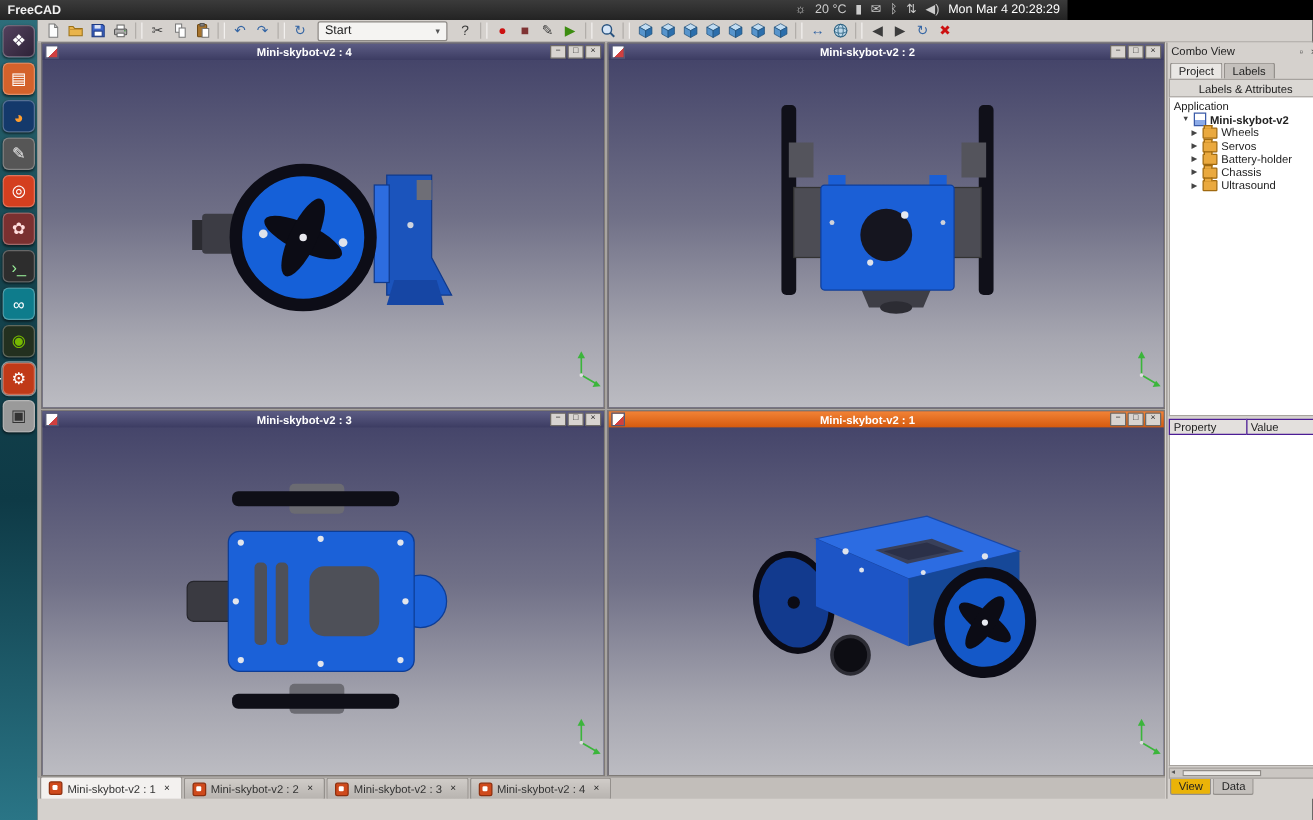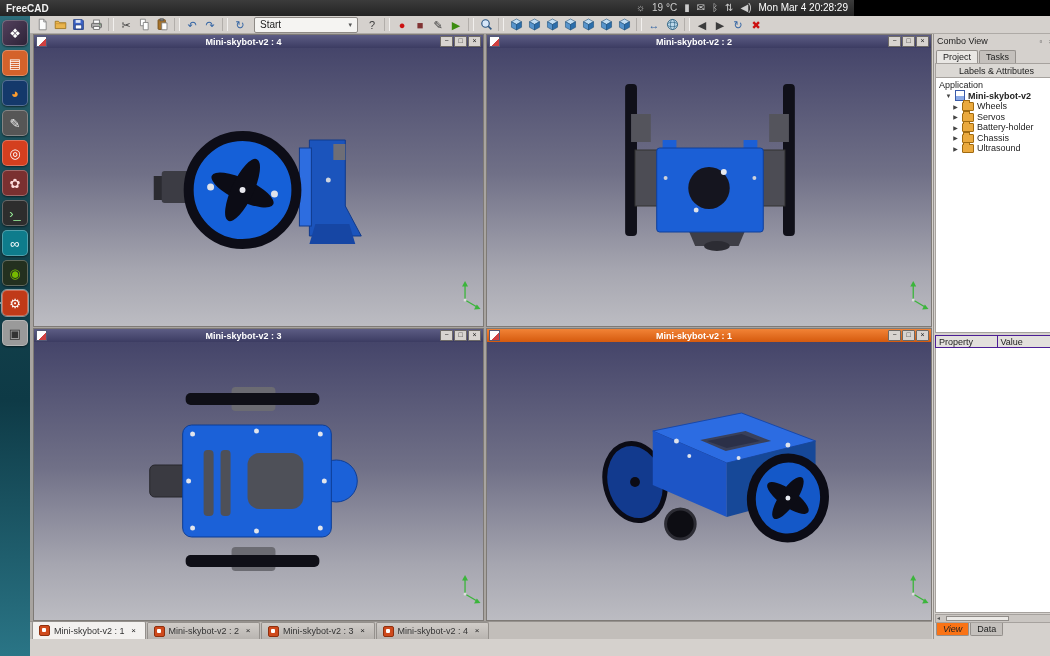--- a/index.html
+++ b/index.html
@@ -102,21 +102,21 @@
   .prop-cell{flex:1;background:#e3e0dd;border:1px solid #4c1d95;display:flex;align-items:center;
     padding-left:3px;margin-right:-1px;}
   .prop-body{flex:1 1 auto;background:#fff;border:1px solid #a6a29e;border-top:none;margin:0 1px;}
   .hscroll{flex:0 0 9px;margin:1px 1px 0;background:#cac6c2;border:1px solid #a6a29e;position:relative;
     display:flex;align-items:center;justify-content:space-between;padding:0 1px;box-sizing:border-box;}
   .hscroll .sarr{font-size:6px;color:#555;line-height:7px;}
   .hthumb{position:absolute;left:10px;top:1px;bottom:1px;width:50%;background:#ebe9e6;border:1px solid #908c88;}
   .cv-bottom-tabs{flex:0 0 16px;display:flex;align-items:flex-start;padding-left:2px;gap:1px;}
   .cvb-tab{padding:1px 6px;background:#c4c0bc;border:1px solid #94908c;border-top:none;
     border-radius:0 0 2px 2px;}
-  .cvb-tab.active{background:#f97316;font-style:italic;}
+  .cvb-tab.active{background:#eab308;}
 
   
   .statusbar{position:absolute;left:0;top:623px;width:1020px;height:17px;box-sizing:border-box;
     background:#d5d1cd;border-top:1px solid #aeaaa6;display:flex;align-items:center;
     justify-content:flex-end;padding-right:8px;font-size:10px;color:#1a1a1a;}
 </style>
 </head>
 <body>
 
 <svg width="0" height="0" style="position:absolute" aria-hidden="true">
@@ -165,21 +165,21 @@
       </symbol>
 </defs>
 </svg>
 
 <div id="screen">
 
   <div class="topbar">
     <span class="tb-title">FreeCAD</span>
     <div class="tb-right">
       <span>☼</span>
-      <span>19 °C</span>
+      <span>20 °C</span>
       <span>▮</span>
       <span>✉</span>
       <span>ᛒ</span>
       <span>⇅</span>
       <span>◀)</span>
       <span class="clock">Mon Mar  4 20:28:29</span>
     </div>
   </div>
 
   <div class="launcher">
@@ -560,21 +560,21 @@
 
     <div class="rightpanel">
       <div class="cv-header">
         <span>Combo View</span>
         <span class="sp"></span>
         <span class="cv-ctl">▫</span>
         <span class="cv-ctl">×</span>
       </div>
       <div class="cv-tabs">
         <span class="cv-tab active">Project</span>
-        <span class="cv-tab">Tasks</span>
+        <span class="cv-tab">Labels</span>
       </div>
       <div class="labels-bar">
         <span>Labels &amp; Attributes</span>
       </div>
       <div class="tree">
         <div class="trow">
           <span>Application</span>
         </div>
         <div class="trow doc">
           <span class="arrow">▼</span>

